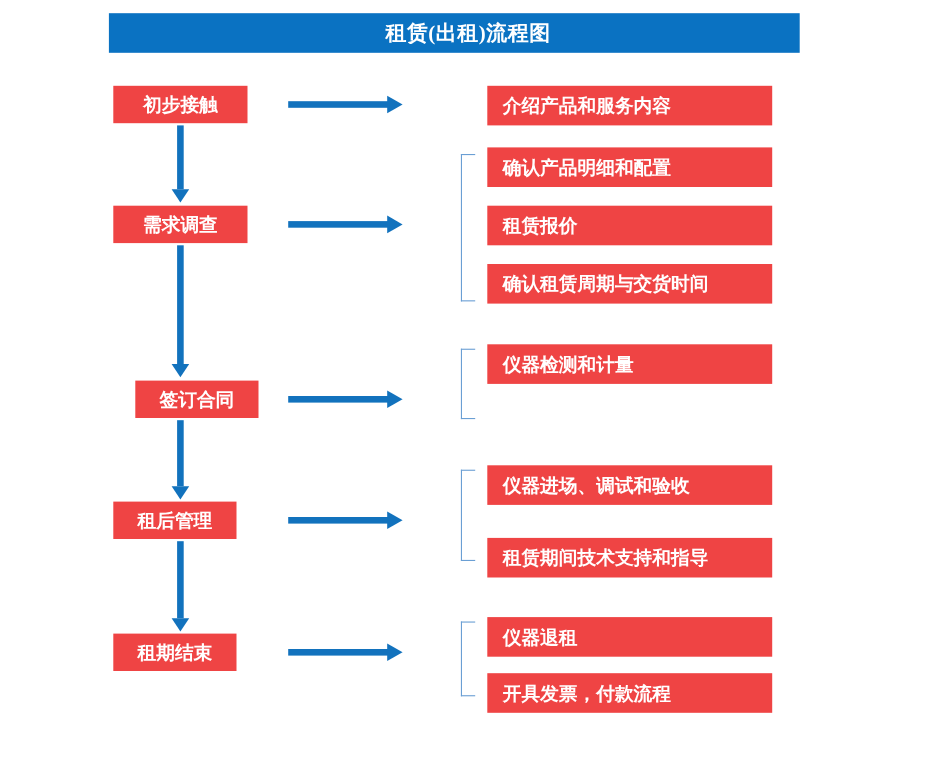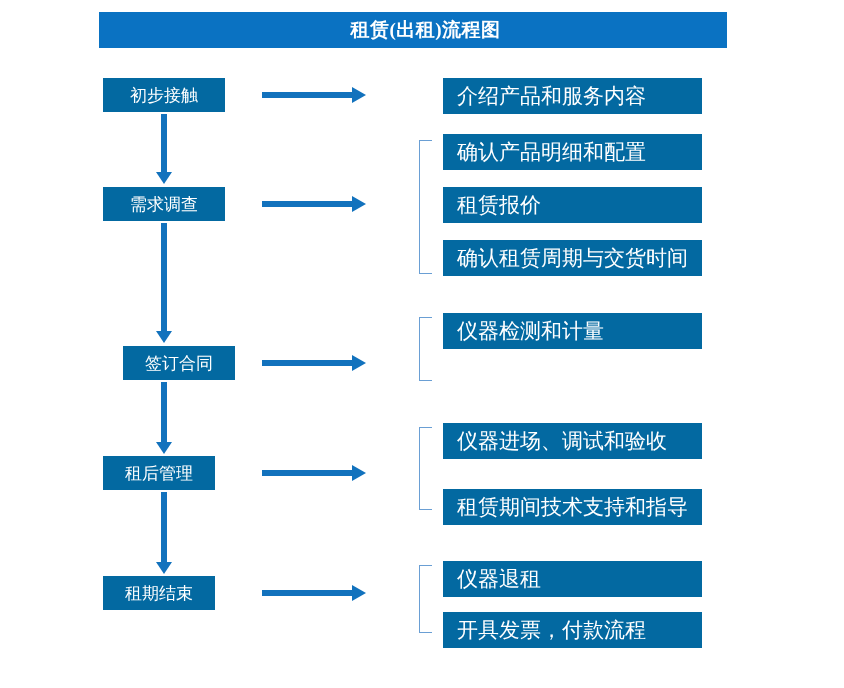--- a/index.html
+++ b/index.html
@@ -36,36 +36,36 @@
     display: flex;
     align-items: center;
     justify-content: center;
     letter-spacing: 0.5px;
     padding-left: 25px;
   }
 
   
   .node {
     position: absolute;
-    background: #0369a1;
+    background: #ef4444;
     color: #ffffff;
-    font-weight: normal;
+    font-weight: bold;
     display: flex;
     align-items: center;
     box-sizing: border-box;
   }
 
   .node.left {
     font-size: 17px;
     justify-content: center;
     height: 34px;
   }
 
   .node.right {
-    font-size: 21px;
+    font-size: 17px;
     justify-content: flex-start;
     padding-left: 14px;
     left: 443px;
     width: 259px;
     height: 36px;
   }
 
   
   .h-arrow {
     position: absolute;

